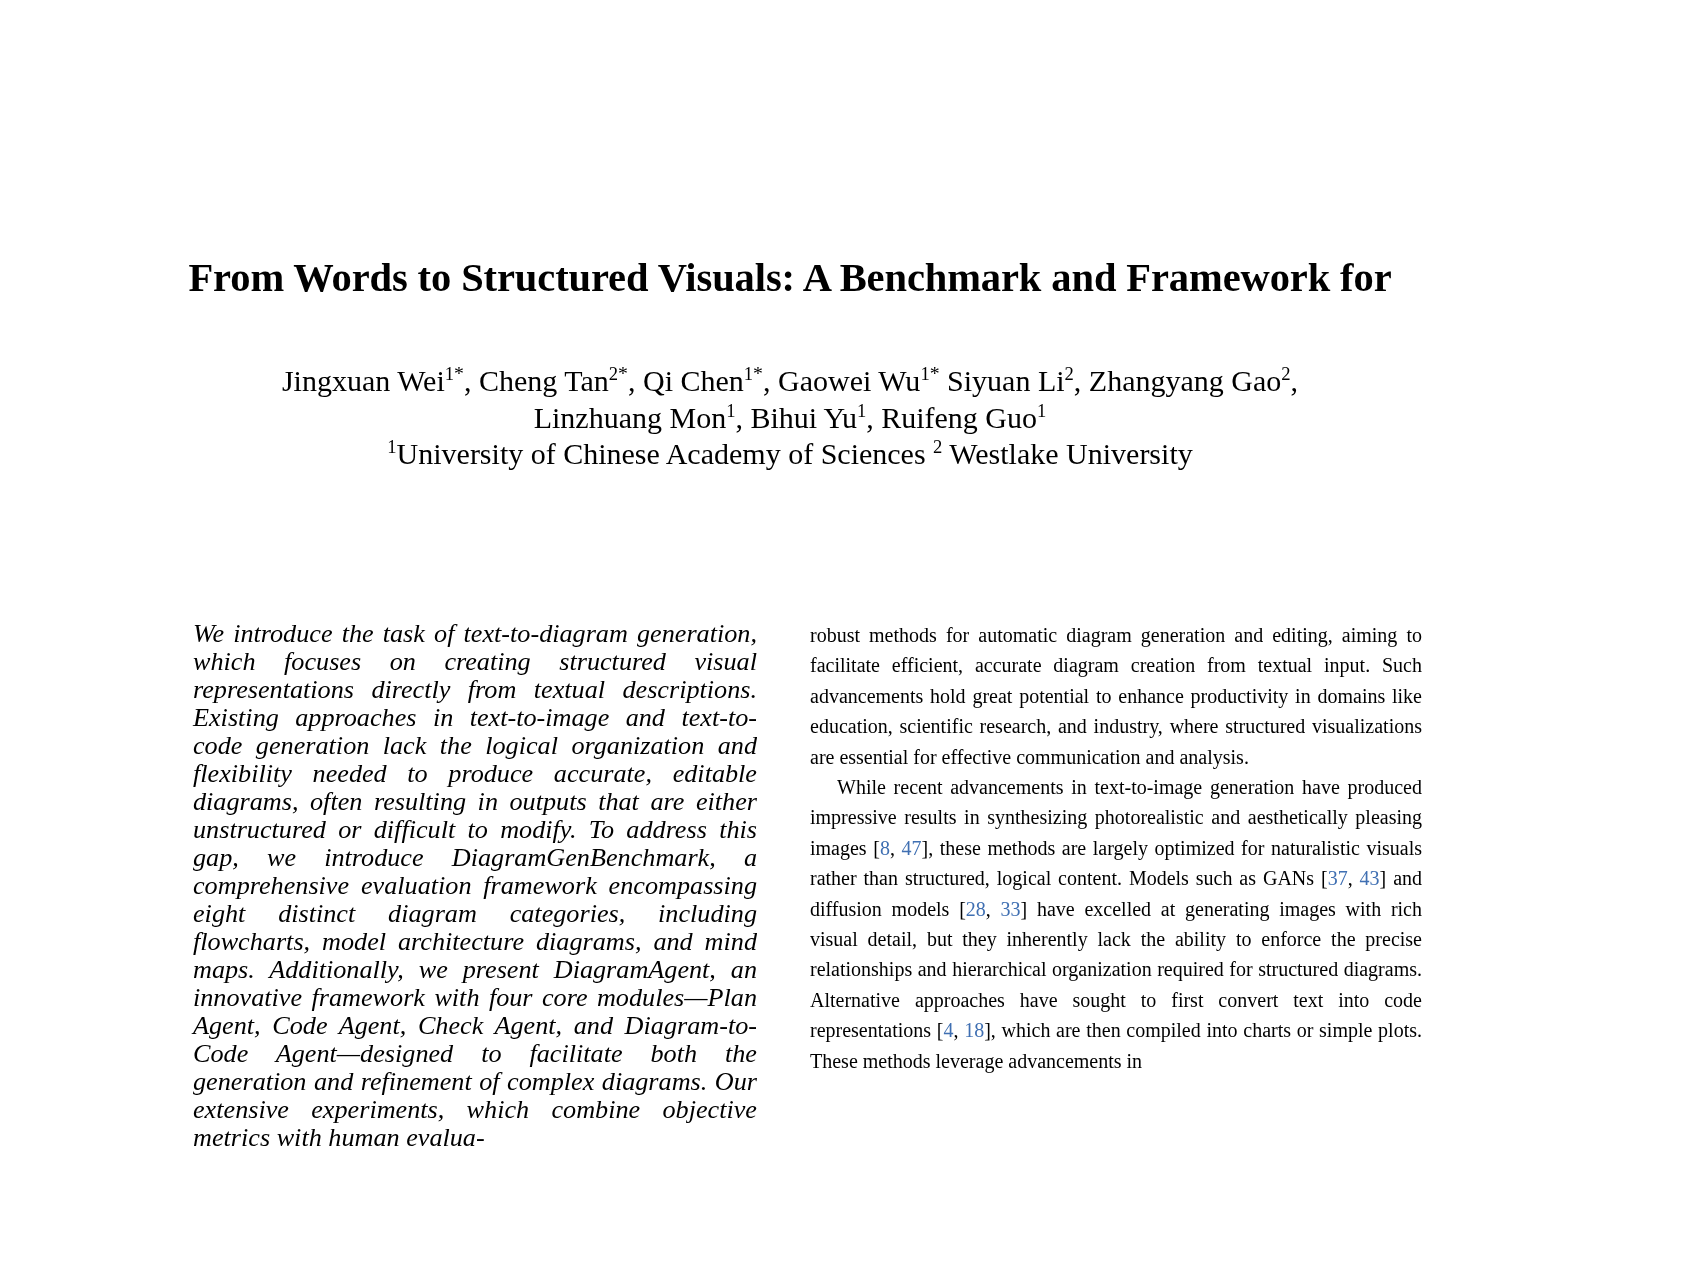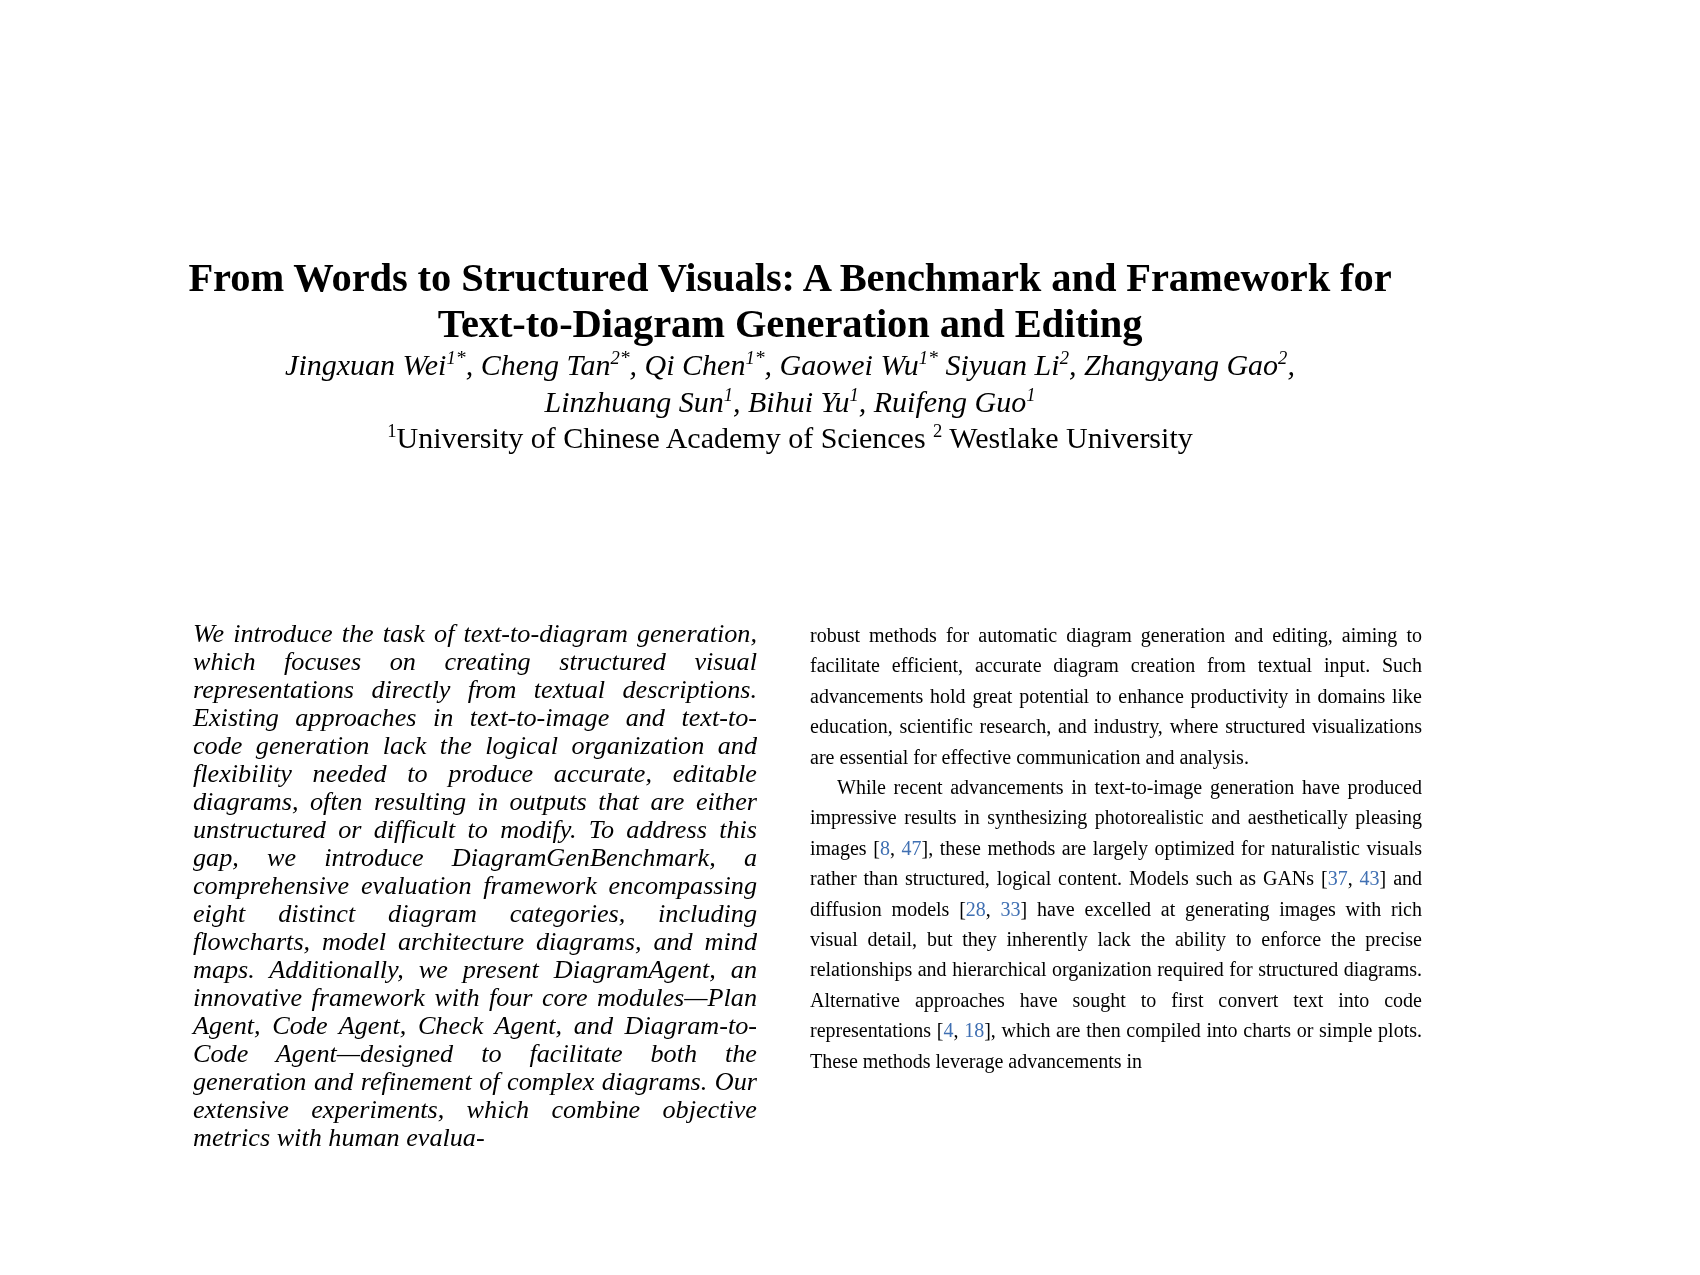--- a/index.html
+++ b/index.html
@@ -36,23 +36,23 @@
   #paper-title {
     font-size: 40.5px;
     font-weight: bold;
     line-height: 46px;
     letter-spacing: -0.1px;
     margin: 0;
   }
   #paper-title .tline { display: block; }
 
   #authors {
+    margin-top: 62px;
     font-size: 30px;
     line-height: 36.5px;
-    font-style: italic;
   }
   #authors .aline { display: block; }
   #authors sup, #affiliations sup {
     font-size: 0.62em;
     vertical-align: super;
     line-height: 0;
   }
   .star {
     font-size: 0.66em;
     vertical-align: super;
@@ -121,26 +121,25 @@
 </style>
 </head>
 <body>
 
 <div id="page">
 
   <div id="header-block">
 
     <h1 id="paper-title">
       <span class="tline">From Words to Structured Visuals: A Benchmark and Framework for</span>
-      <span class="tline">Text-to-Diagram Generation and Editing</span>
     </h1>
 
     <div id="authors">
       <span class="aline" id="authors-line-1"><span>Jingxuan Wei</span><sup>1</sup><span class="star">*</span>, <span>Cheng Tan</span><sup>2</sup><span class="star">*</span>, <span>Qi Chen</span><sup>1</sup><span class="star">*</span>, <span>Gaowei Wu</span><sup>1</sup><span class="star">*</span> <span>Siyuan Li</span><sup>2</sup>, <span>Zhangyang Gao</span><sup>2</sup>,</span>
-      <span class="aline" id="authors-line-2"><span>Linzhuang Sun</span><sup>1</sup>, <span>Bihui Yu</span><sup>1</sup>, <span>Ruifeng Guo</span><sup>1</sup></span>
+      <span class="aline" id="authors-line-2"><span>Linzhuang Mon</span><sup>1</sup>, <span>Bihui Yu</span><sup>1</sup>, <span>Ruifeng Guo</span><sup>1</sup></span>
     </div>
 
     <div id="affiliations">
       <sup>1</sup><span>University of Chinese Academy of Sciences</span>
       <span> </span><sup>2</sup><span> </span><span>Westlake University</span>
     </div>
 
 
   </div>
 

